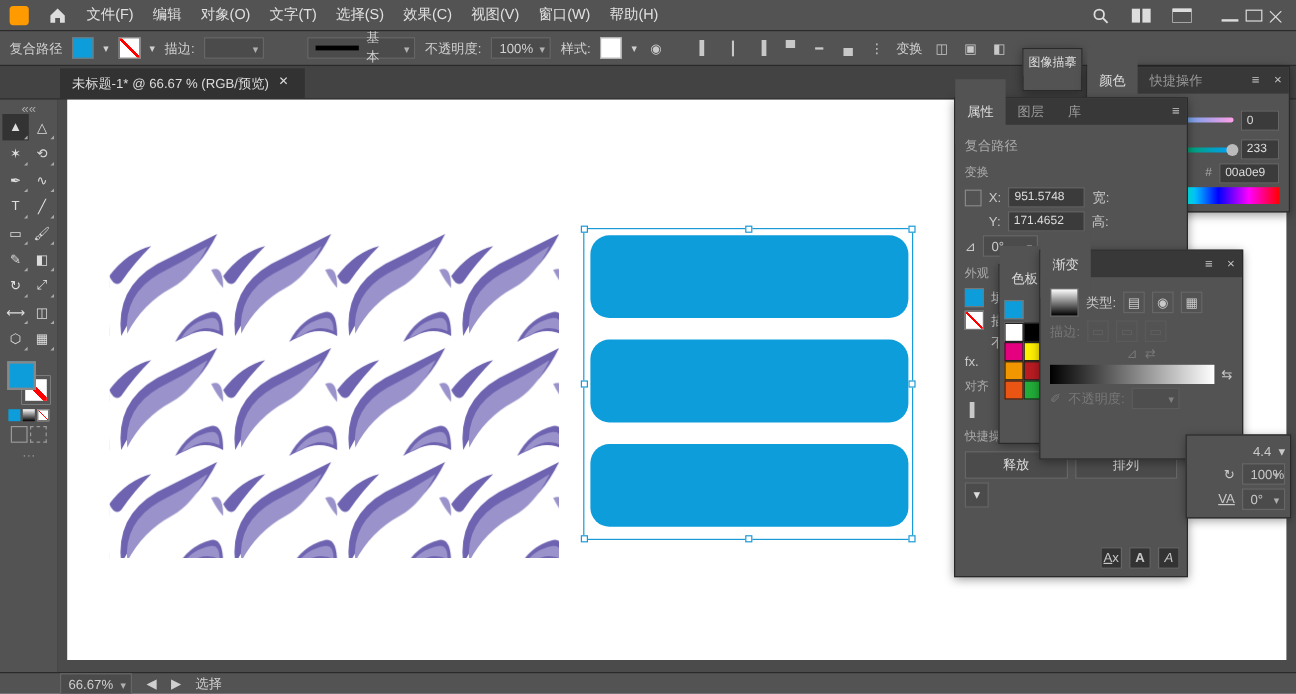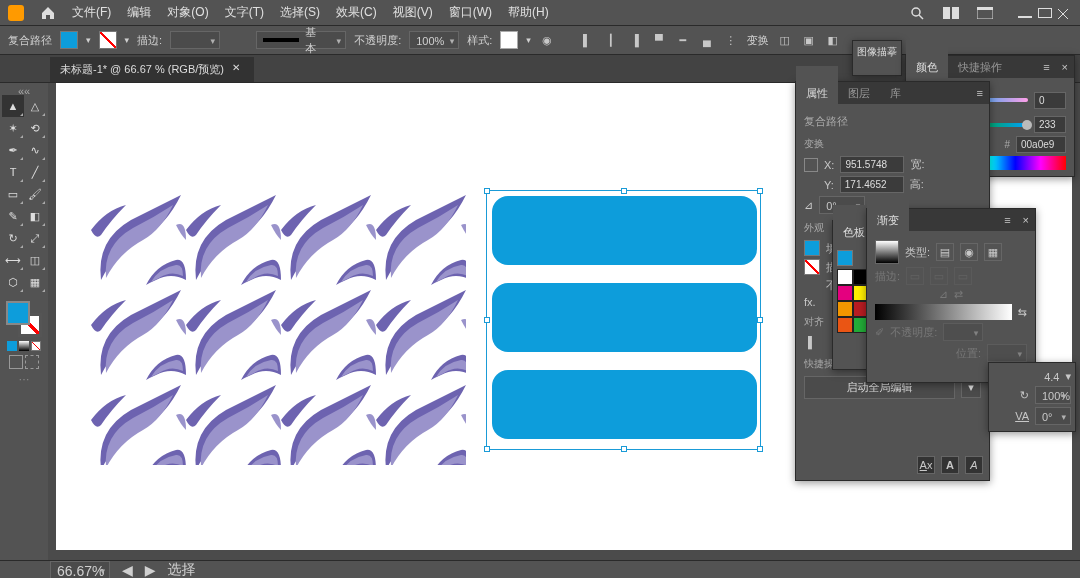--- a/index.html
+++ b/index.html
@@ -34,21 +34,21 @@
 .canvaswrap { position:absolute; left:48px; top:83px; right:0; bottom:18px; background:#4b4b4b; }
 .artboard { position:absolute; left:8px; top:0; right:8px; bottom:10px; background:#fff; }
 .pattern { position:absolute; left:35px; top:107px; width:375px; height:275px; background:#fff; overflow:hidden; }
 .pattern svg { width:100%; height:100%; }
 .sel-group { position:absolute; left:430px; top:107px; width:275px; height:260px; border:1px solid #1a9bd7; }
 .handle { position:absolute; width:6px; height:6px; border:1px solid #1a9bd7; background:#fff; }
 .tl{left:-3px;top:-3px}.tr{right:-3px;top:-3px}.bl{left:-3px;bottom:-3px}.br{right:-3px;bottom:-3px}
 .tm{left:calc(50% - 3px);top:-3px}.bm{left:calc(50% - 3px);bottom:-3px}
 .ml{left:-3px;top:calc(50% - 3px)}.mr{right:-3px;top:calc(50% - 3px)}
 .pill { width:265px; height:69px; background:#0d9ddb; border-radius:16px; margin:0 5px 18px 5px; }
-.statusbar { position:absolute; left:0; bottom:0; right:0; height:18px; background:#535353; display:flex; align-items:center; gap:12px; padding:0 50px; font-size:14px; border-top:1px solid #2a2a2a; color:#d0d0d0; }
+.statusbar { position:absolute; left:0; bottom:0; right:0; height:18px; background:#535353; display:flex; align-items:center; gap:12px; padding:0 50px; font-size:11px; border-top:1px solid #2a2a2a; color:#d0d0d0; }
 .panel { position:absolute; background:#535353; border:1px solid #2a2a2a; box-shadow:0 2px 8px rgba(0,0,0,.4); font-size:11px; color:#c8c8c8; }
 .panel-tabs { background:#383838; display:flex; align-items:center; height:22px; }
 .panel-tabs .tab { padding:20px 10px; color:#999; }
 .panel-tabs .tab.active { color:#ddd; background:#535353; }
 .panel-tabs .menu { margin-left:auto; padding:0 6px; }
 .panel-tabs .close { padding:0 6px; }
 .panel-body { padding:6px 8px; }
 .section-hdr { color:#aaa; font-size:10px; padding:4px 0 2px 0; }
 .row { display:flex; align-items:center; gap:6px; margin:3px 0; }
 .inp { background:#3b3b3b; border:1px solid #666; padding:1px 4px; width:64px; color:#ddd; height:17px; font-size:10px; }
@@ -313,21 +313,24 @@
         <span>fx.</span>
       </div>
     <div class="section-hdr">对齐</div>
     <div class="row">
       <span class="ibtn">▌</span>
       <span class="ibtn">┃</span>
       <span class="ibtn">▐</span>
     </div>
     <div class="section-hdr">快捷操作</div>
     <div class="row">
-      <div class="btn" style="flex:5">启动全局编辑</div>
+      <div class="btn">释放</div>
+      <div class="btn">排列</div>
+    </div>
+    <div class="row">
       <div class="btn" style="flex:0 0 20px">▾</div>
     </div>
     <div style="position:absolute;right:6px;bottom:6px;display:flex;gap:6px">
       <span class="iconbtn" style="background:#333"><u>A</u>x</span>
       <span class="iconbtn" style="background:#333">
           <b>A</b>
         </span>
       <span class="iconbtn" style="background:#333">
           <i>A</i>
         </span>
@@ -390,24 +393,20 @@
     </div>
     <div class="row">
         <div class="gradbar"></div>
         <span>⇆</span>
       </div>
     <div class="row" style="color:#777">
       <span>✐</span>
       <span>不透明度:</span>
       <span class="dd" style="width:40px;opacity:.5"></span>
     </div>
-    <div class="row" style="color:#777;justify-content:flex-end">
-      <span>位置:</span>
-      <span class="dd" style="width:40px;opacity:.5"></span>
-    </div>
   </div>
 </div>
 
 <div class="panel" style="left:988px;top:362px;width:88px;height:70px;padding:4px">
   <div class="row" style="justify-content:flex-end">
       <span>4.4</span>
       <span>▾</span>
     </div>
   <div class="row" style="justify-content:flex-end">
       <span>↻</span>

